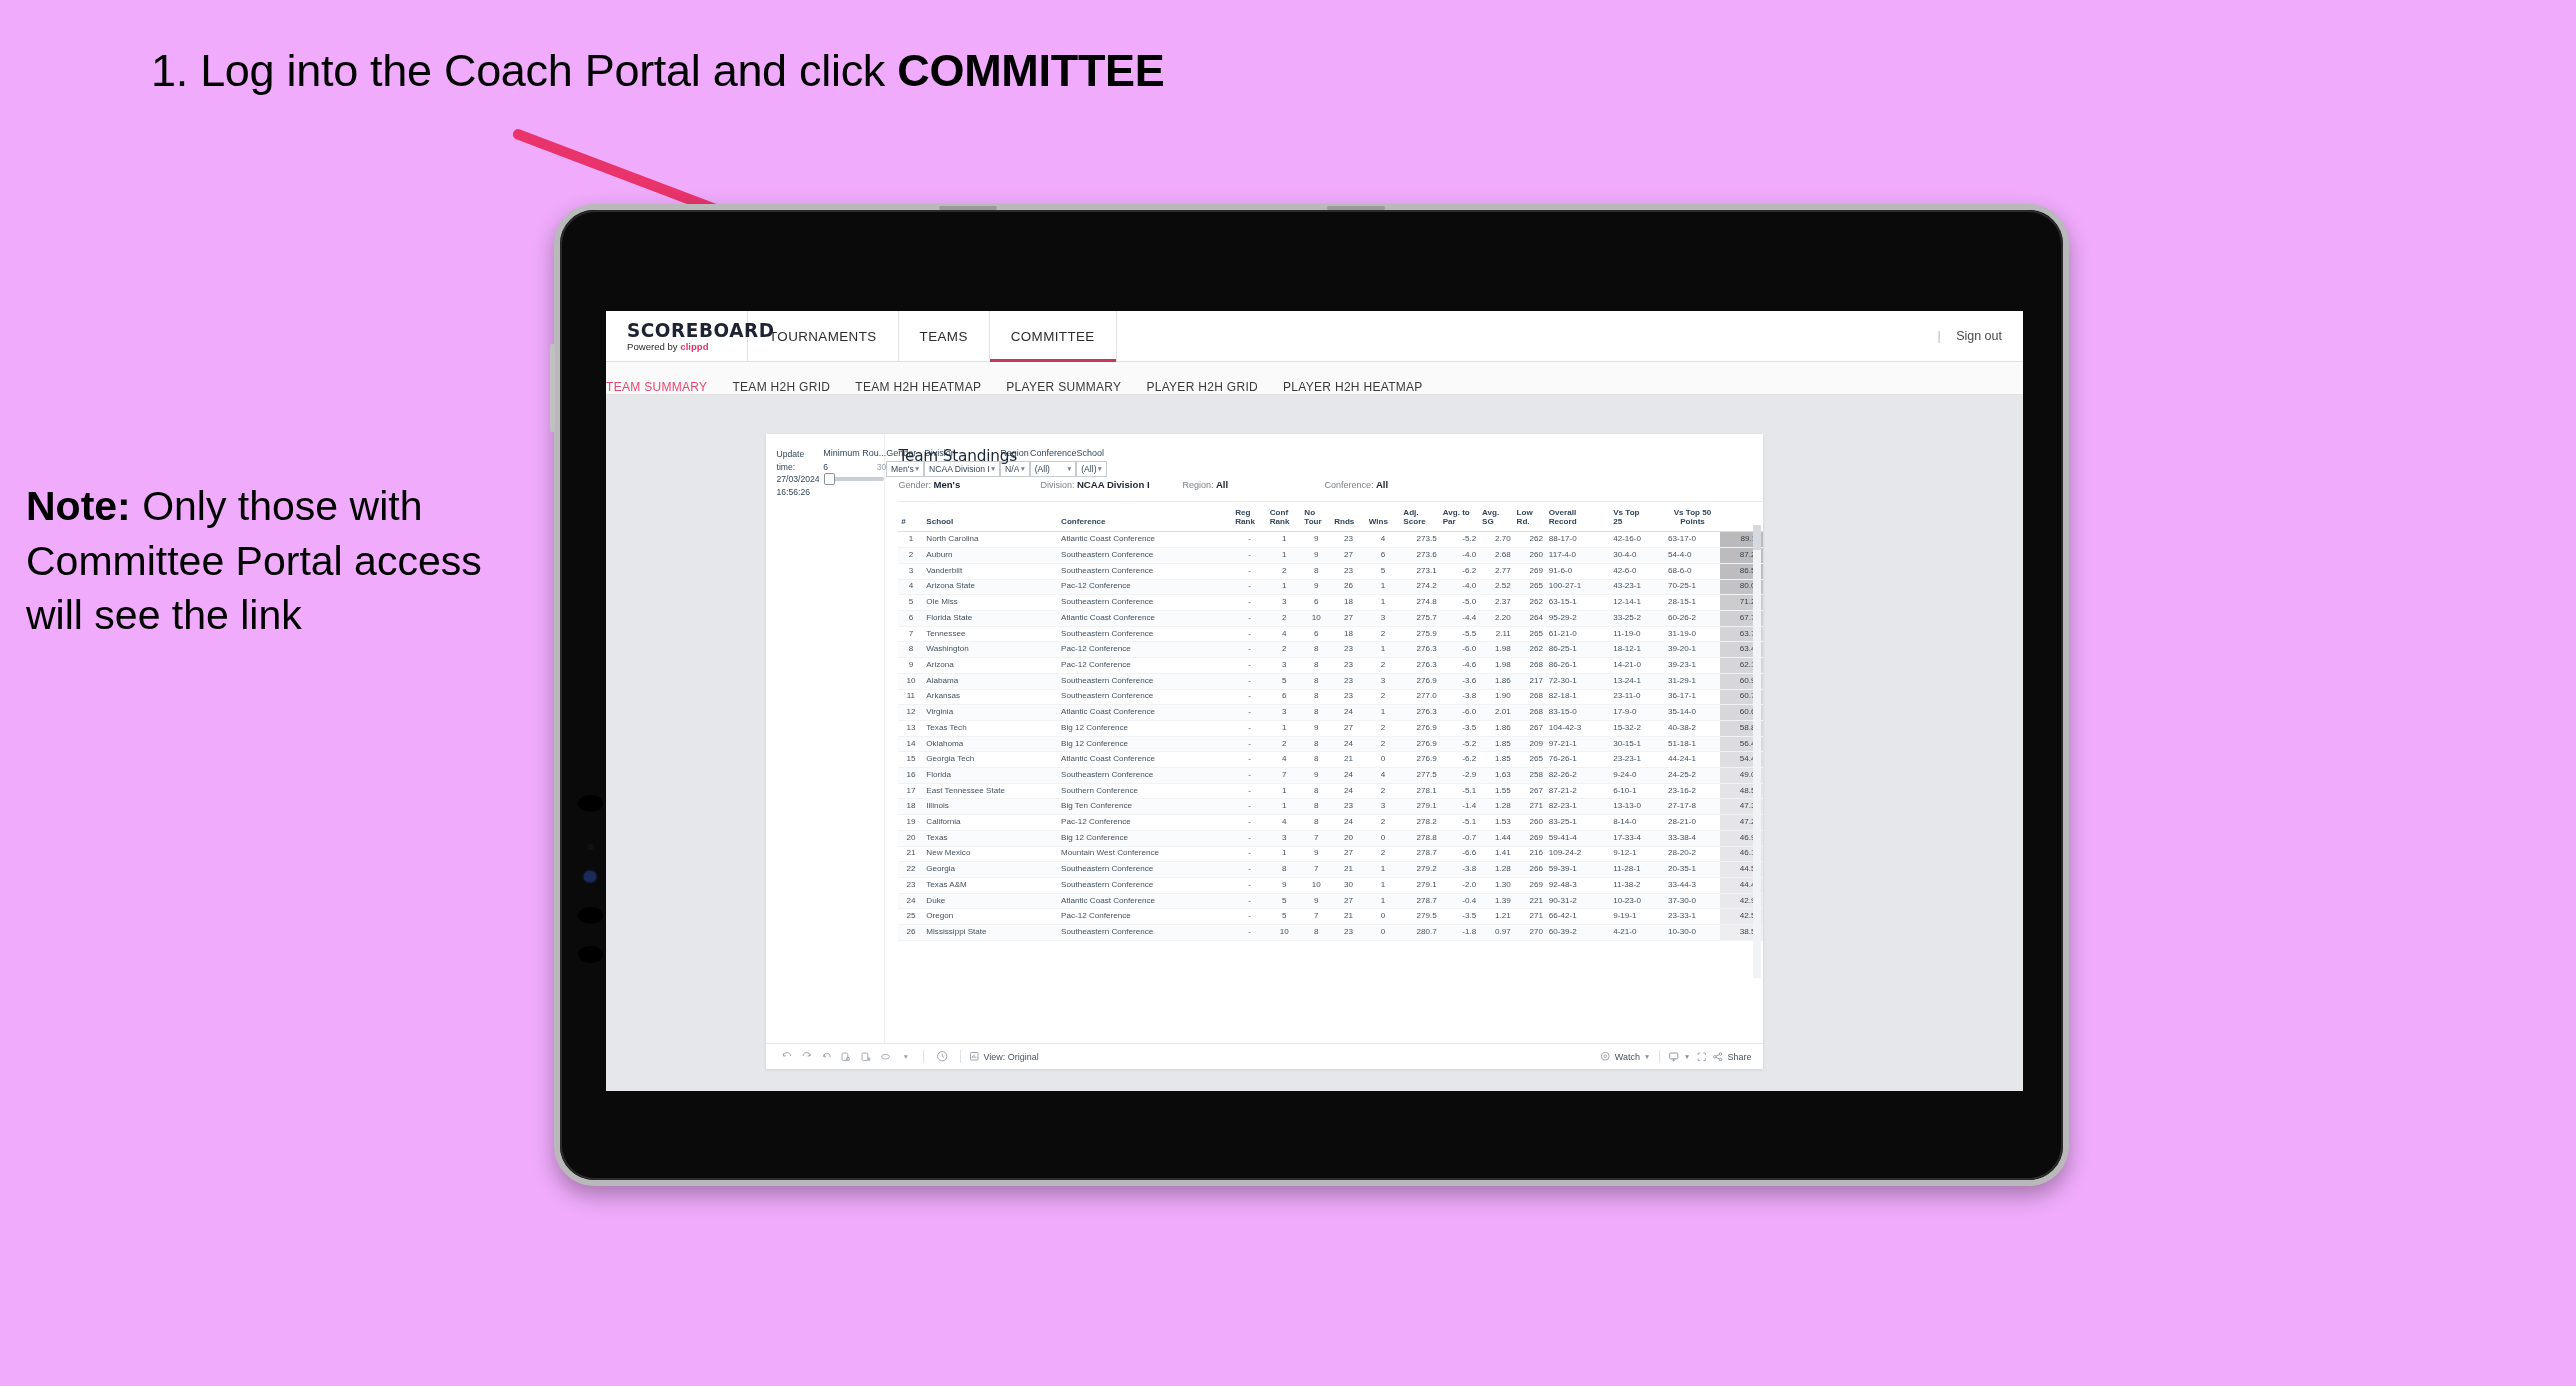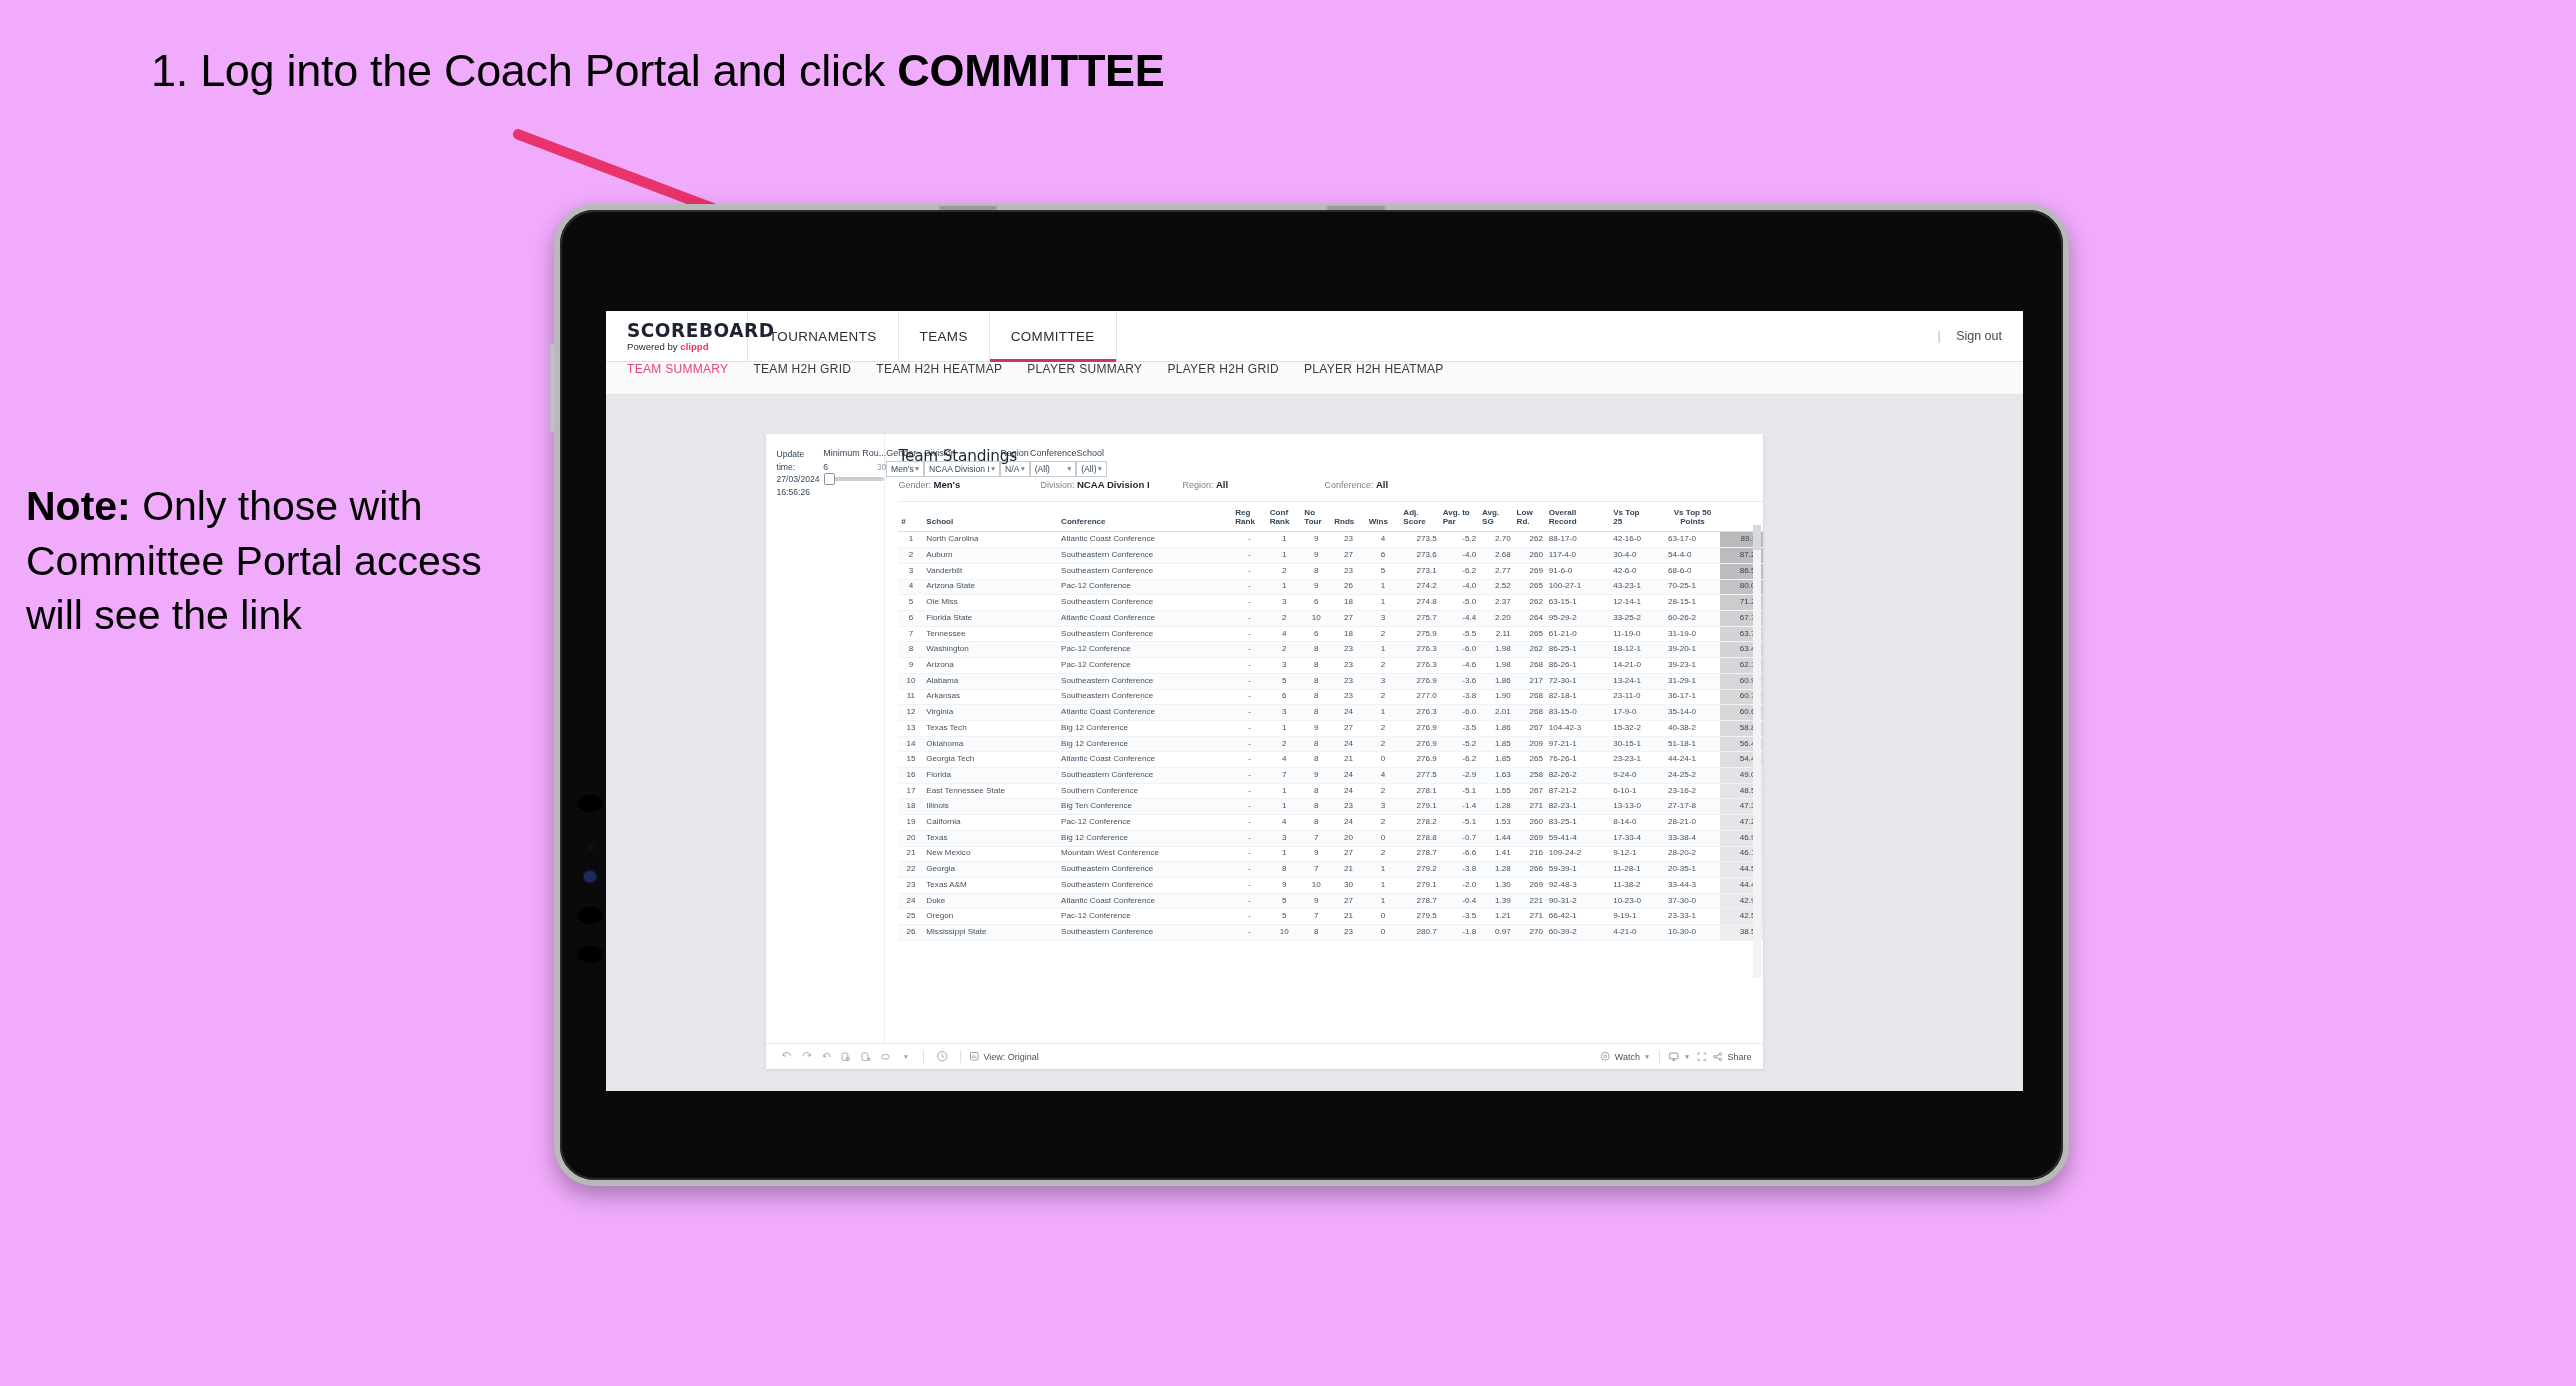--- a/index.html
+++ b/index.html
@@ -96,22 +96,22 @@
   #topnav-spacer { flex: 1; }
   #signout-cell {
     display: flex; align-items: center; gap: 15.3px; padding-right: 21px;
     font-size: 12.5px; color: #4a4a4a;
   }
   #signout-cell .vdiv { color: #bbb; }
   #signout-link { cursor: pointer; }
 
   
   #subnav {
-    height: 33px; background: #fafafa; display: flex; align-items: flex-start;
-    padding-left: 21px; gap: 25px; border-bottom: 1px solid #e2e2e2;
+    height: 33px; background: #fafafa; display: flex; align-items: flex-end;
+    gap: 25px; border-bottom: 1px solid #e2e2e2;
   }
   .subnav-item {
     font-size: 12px; color: #3a3a3a; letter-spacing: 0.3px;
     cursor: pointer; white-space: nowrap;
   }
   .subnav-item.active { color: #e8456f; }
 
   
   #viz-canvas {
     position: relative; height: calc(780px - 51px - 33px);

